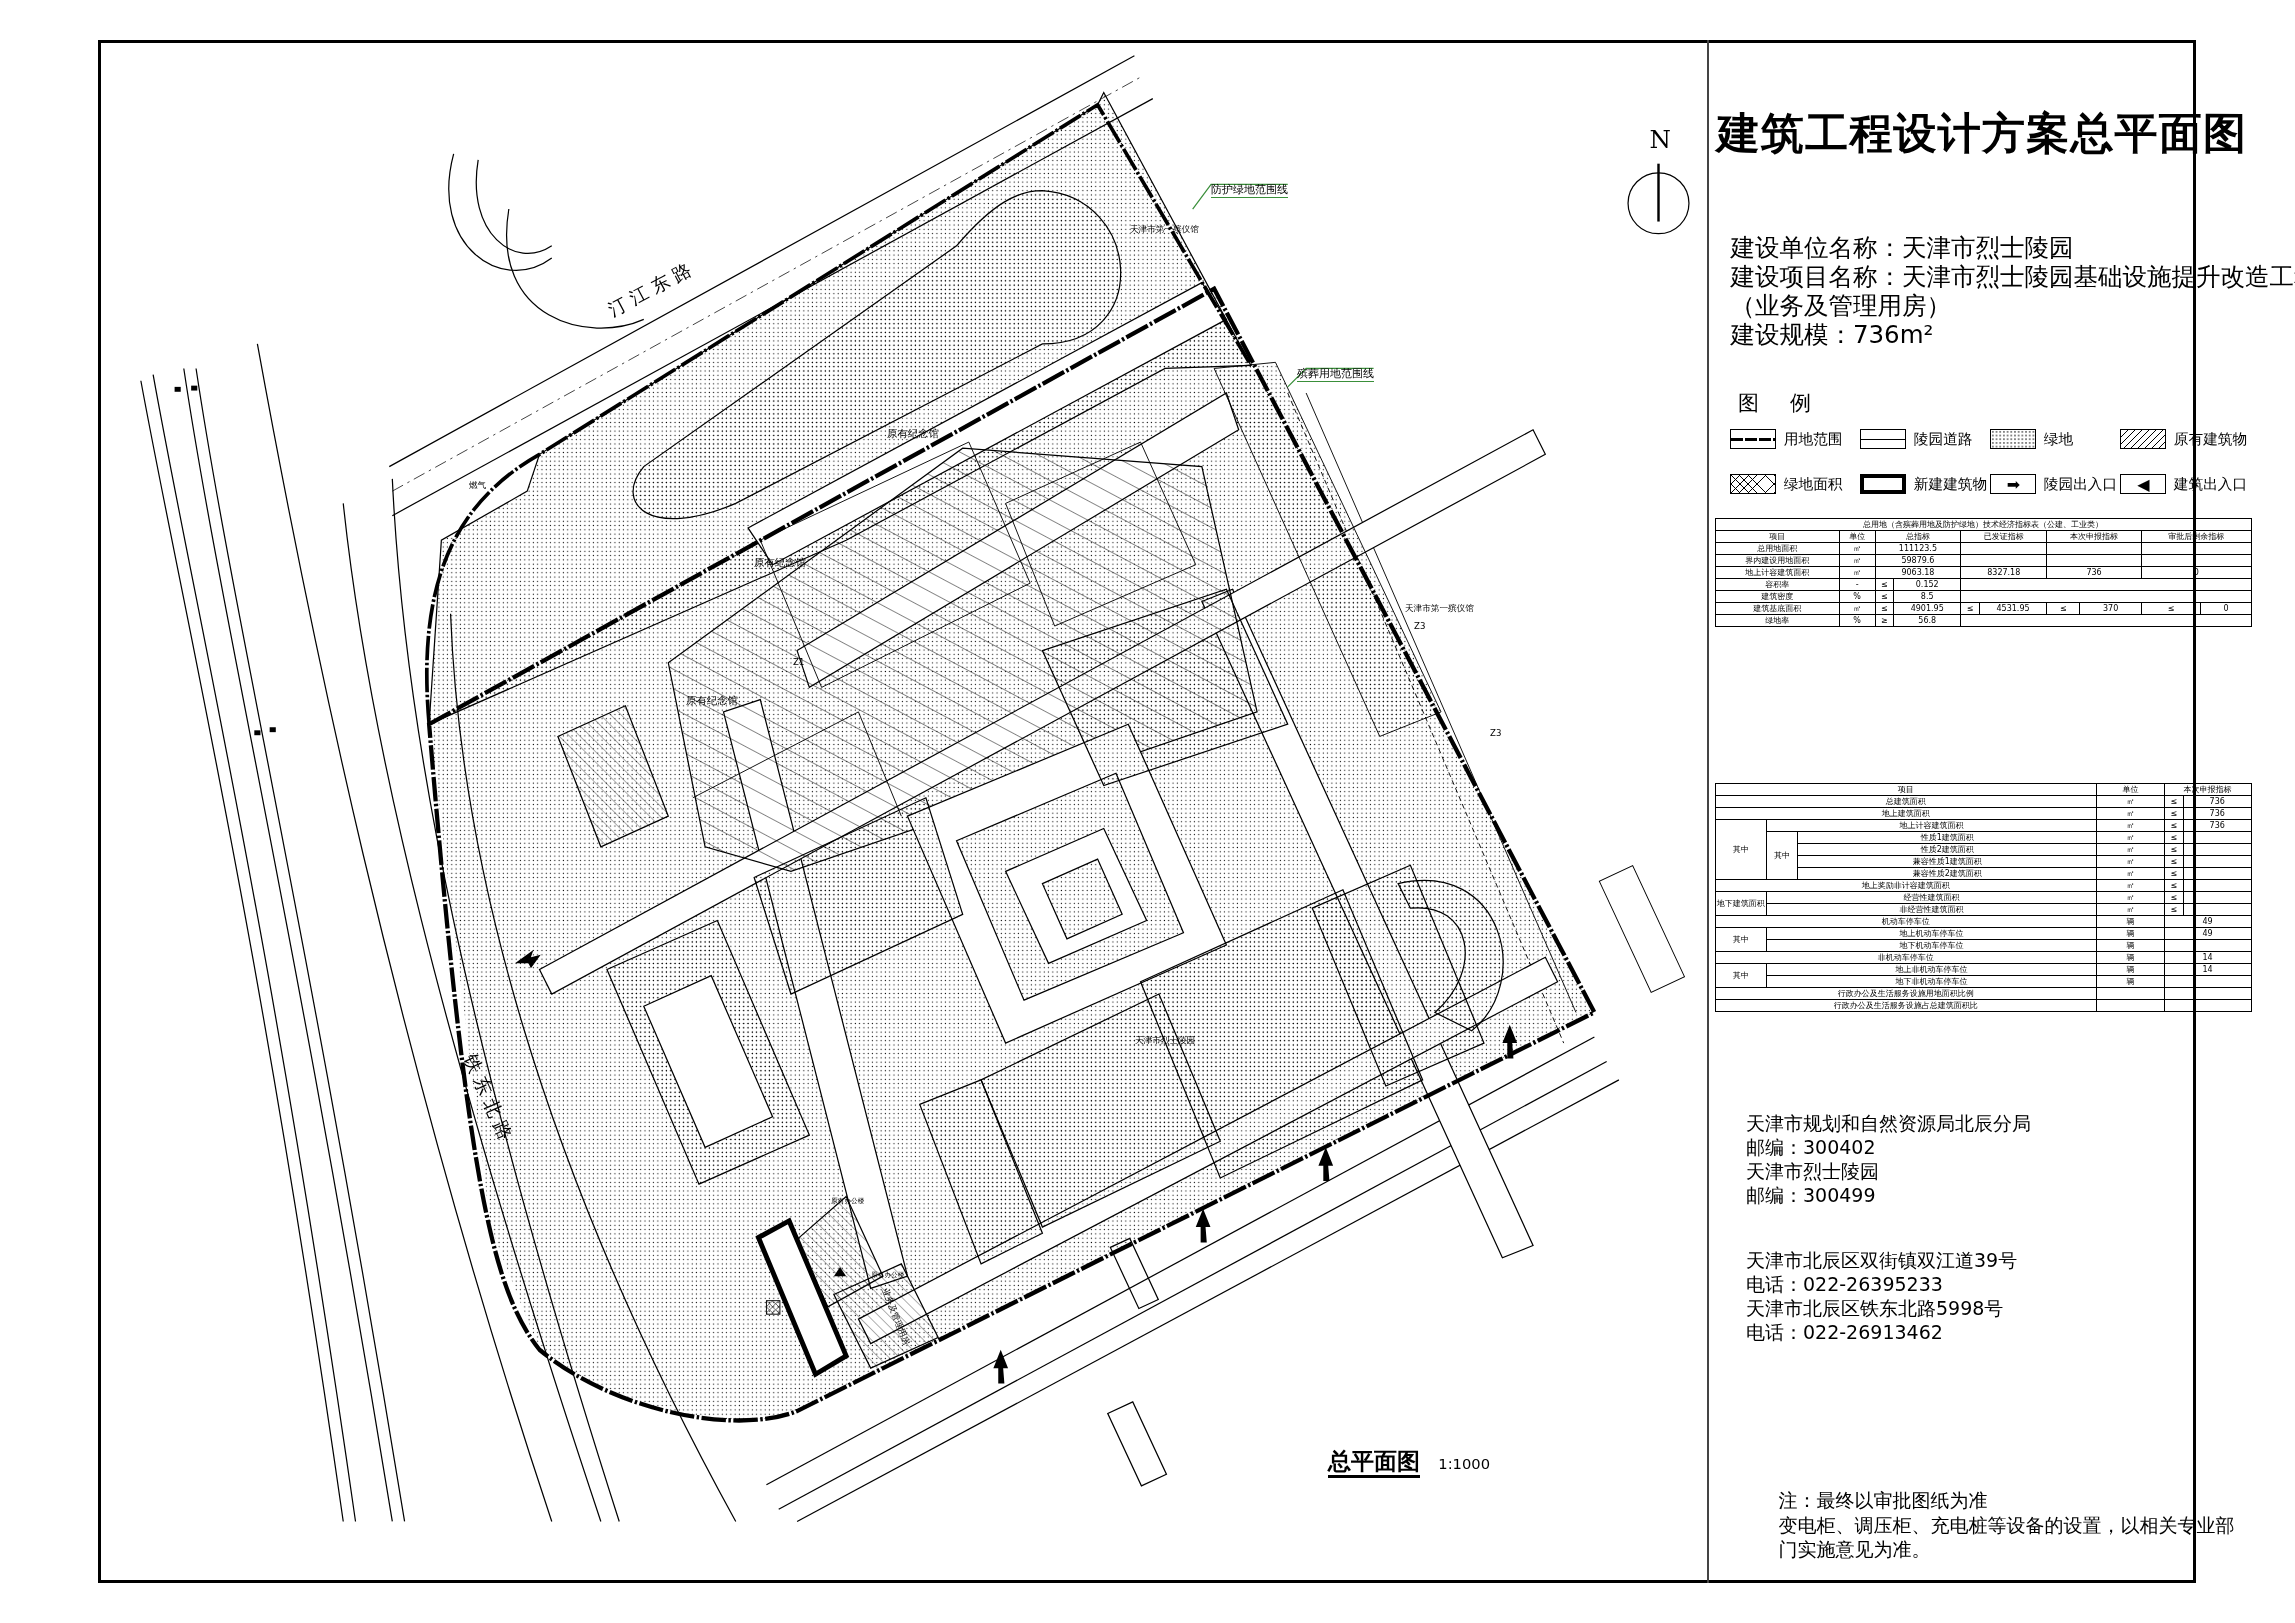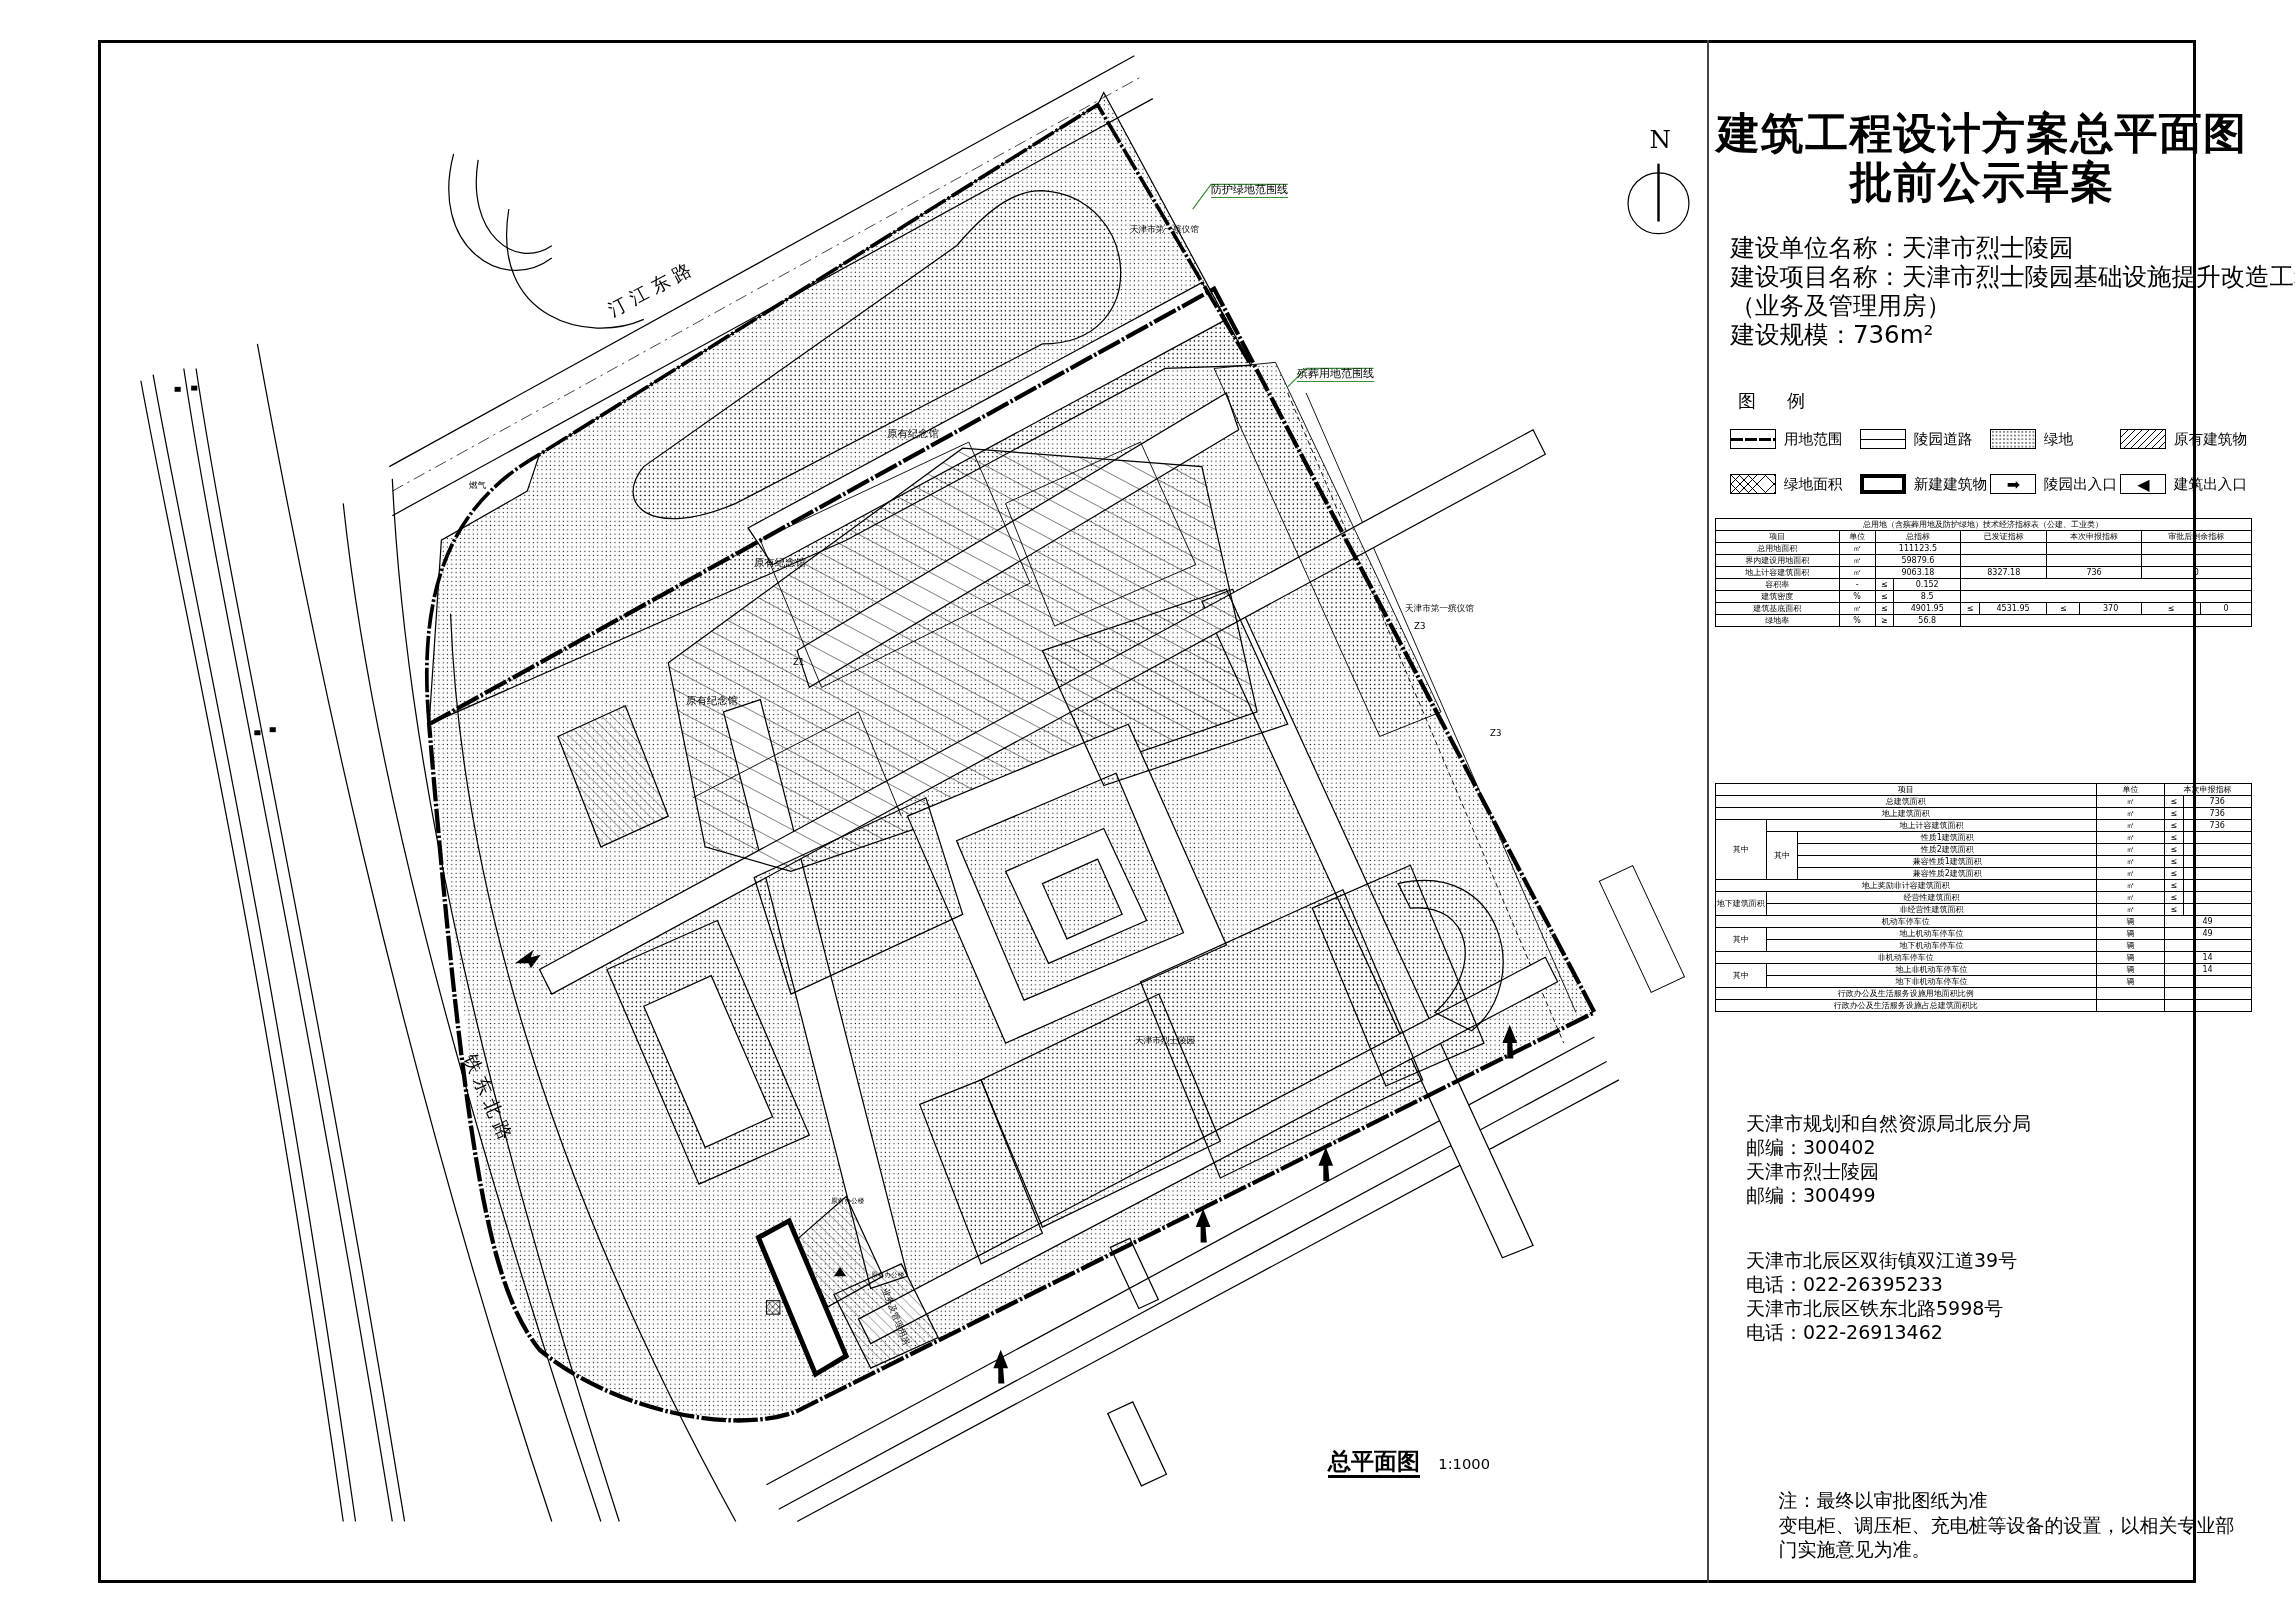--- a/index.html
+++ b/index.html
@@ -6,21 +6,21 @@
   body { width:2295px; height:1624px; position:relative; overflow:hidden;
          font-family:"DejaVu Sans","Liberation Sans",sans-serif; color:#000; }
   .frame { position:absolute; left:98px; top:40px; width:2098px; height:1543px;
            border:3.1px solid #000; box-sizing:border-box; }
   .divider { position:absolute; left:1707px; top:40px; width:1.8px; height:1543px; background:#444; }
   .map { position:absolute; left:101px; top:44px; width:1605px; height:1537px; }
   .panel { position:absolute; left:1712px; top:44px; width:540px; height:1537px; }
   .title { position:absolute; left:0; width:540px; text-align:center; font-size:43px; font-weight:bold; letter-spacing:1.2px; }
   .info { position:absolute; left:18.4px; font-size:24.5px; line-height:29px; }
   .info div { white-space:nowrap; }
-  .legend-head { position:absolute; left:26px; top:345px; font-size:18px; letter-spacing:31px; }
+  .legend-head { position:absolute; left:26px; top:345px; font-size:21px; letter-spacing:31px; }
   .legend-grid { position:absolute; left:18.4px; top:377px; width:521px; }
   .lg-row { display:flex; height:28px; margin-bottom:17px; }
   .lg-item { display:flex; align-items:flex-end; width:130px; }
   .lg-sw { width:46px; height:19.6px; border:1.2px solid #000; box-sizing:border-box; margin-right:7.4px; flex:none; position:relative; background:#fff; }
   .lg-label { font-size:14.7px; white-space:nowrap; }
   .sw-boundary::after { content:""; position:absolute; left:0; right:0; top:7.4px; height:3.7px;
       background:repeating-linear-gradient(90deg,#000 0 12.3px,#fff 12.3px 14px); }
   .sw-road::after { content:""; position:absolute; left:0; right:0; top:8.6px; height:1.2px; background:#000; }
   .sw-green { background-image:radial-gradient(#000 0.6px, transparent 0.7px); background-size:3.7px 3.7px; }
   .sw-hatch { background:repeating-linear-gradient(135deg,#000 0 0.6px,#fff 0.6px 4.9px); }
@@ -201,21 +201,20 @@
   </div>
 
   <div class="scale-title">
     <span class="t">总平面图</span>
     <span class="r">1:1000</span>
   </div>
 </div>
 
 <div class="panel">
   <div class="title" style="top:61px;">建筑工程设计方案总平面图</div>
-  <div class="title" style="top:110px;">批前公示草案</div>
 
   <div class="info" style="top:189px;">
     <div>建设单位名称：天津市烈士陵园</div>
     <div>建设项目名称：天津市烈士陵园基础设施提升改造工程</div>
     <div>（业务及管理用房）</div>
     <div>建设规模：736m²</div>
   </div>
 
   <div class="legend-head">图例</div>
   <div class="legend-grid">

